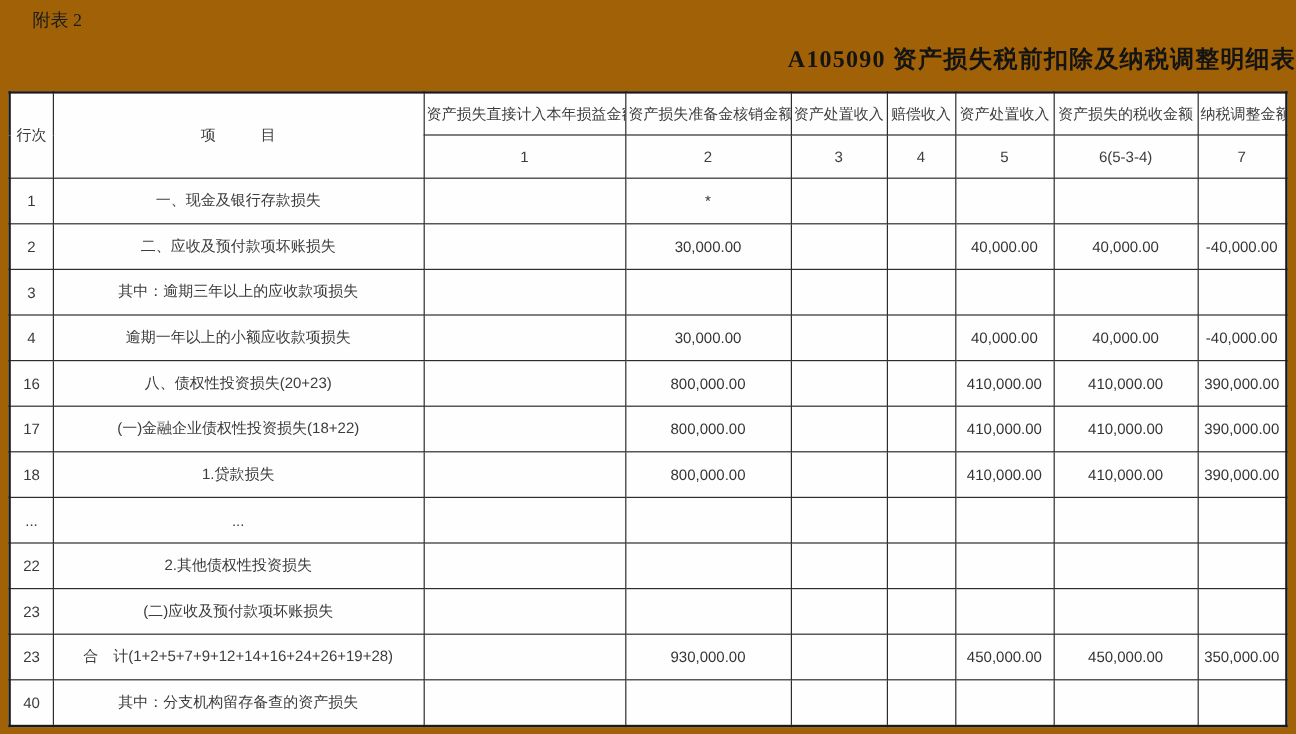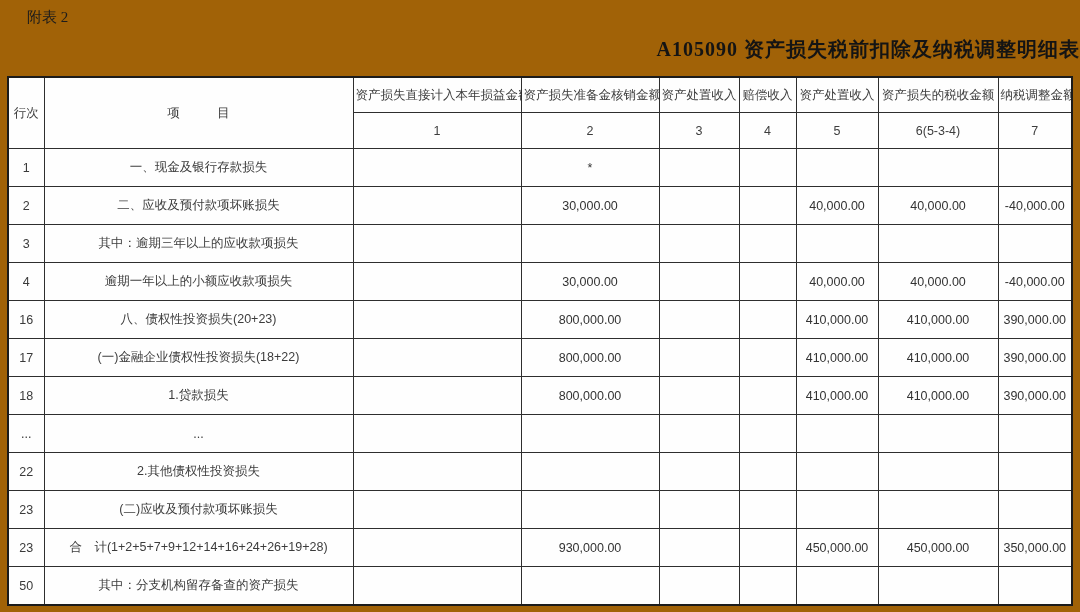--- a/index.html
+++ b/index.html
@@ -206,21 +206,21 @@
           <td class="item-cell indent-0">合　计(1+2+5+7+9+12+14+16+24+26+19+28)</td>
           <td class="val-cell"></td>
           <td class="val-cell">930,000.00</td>
           <td class="val-cell"></td>
           <td class="val-cell"></td>
           <td class="val-cell">450,000.00</td>
           <td class="val-cell">450,000.00</td>
           <td class="val-cell">350,000.00</td>
         </tr>
         <tr>
-          <td class="no-cell">50</td>
+          <td class="no-cell">40</td>
           <td class="item-cell indent-1">其中：分支机构留存备查的资产损失</td>
           <td class="val-cell"></td>
           <td class="val-cell"></td>
           <td class="val-cell"></td>
           <td class="val-cell"></td>
           <td class="val-cell"></td>
           <td class="val-cell"></td>
           <td class="val-cell"></td>
         </tr>
       </tbody>

